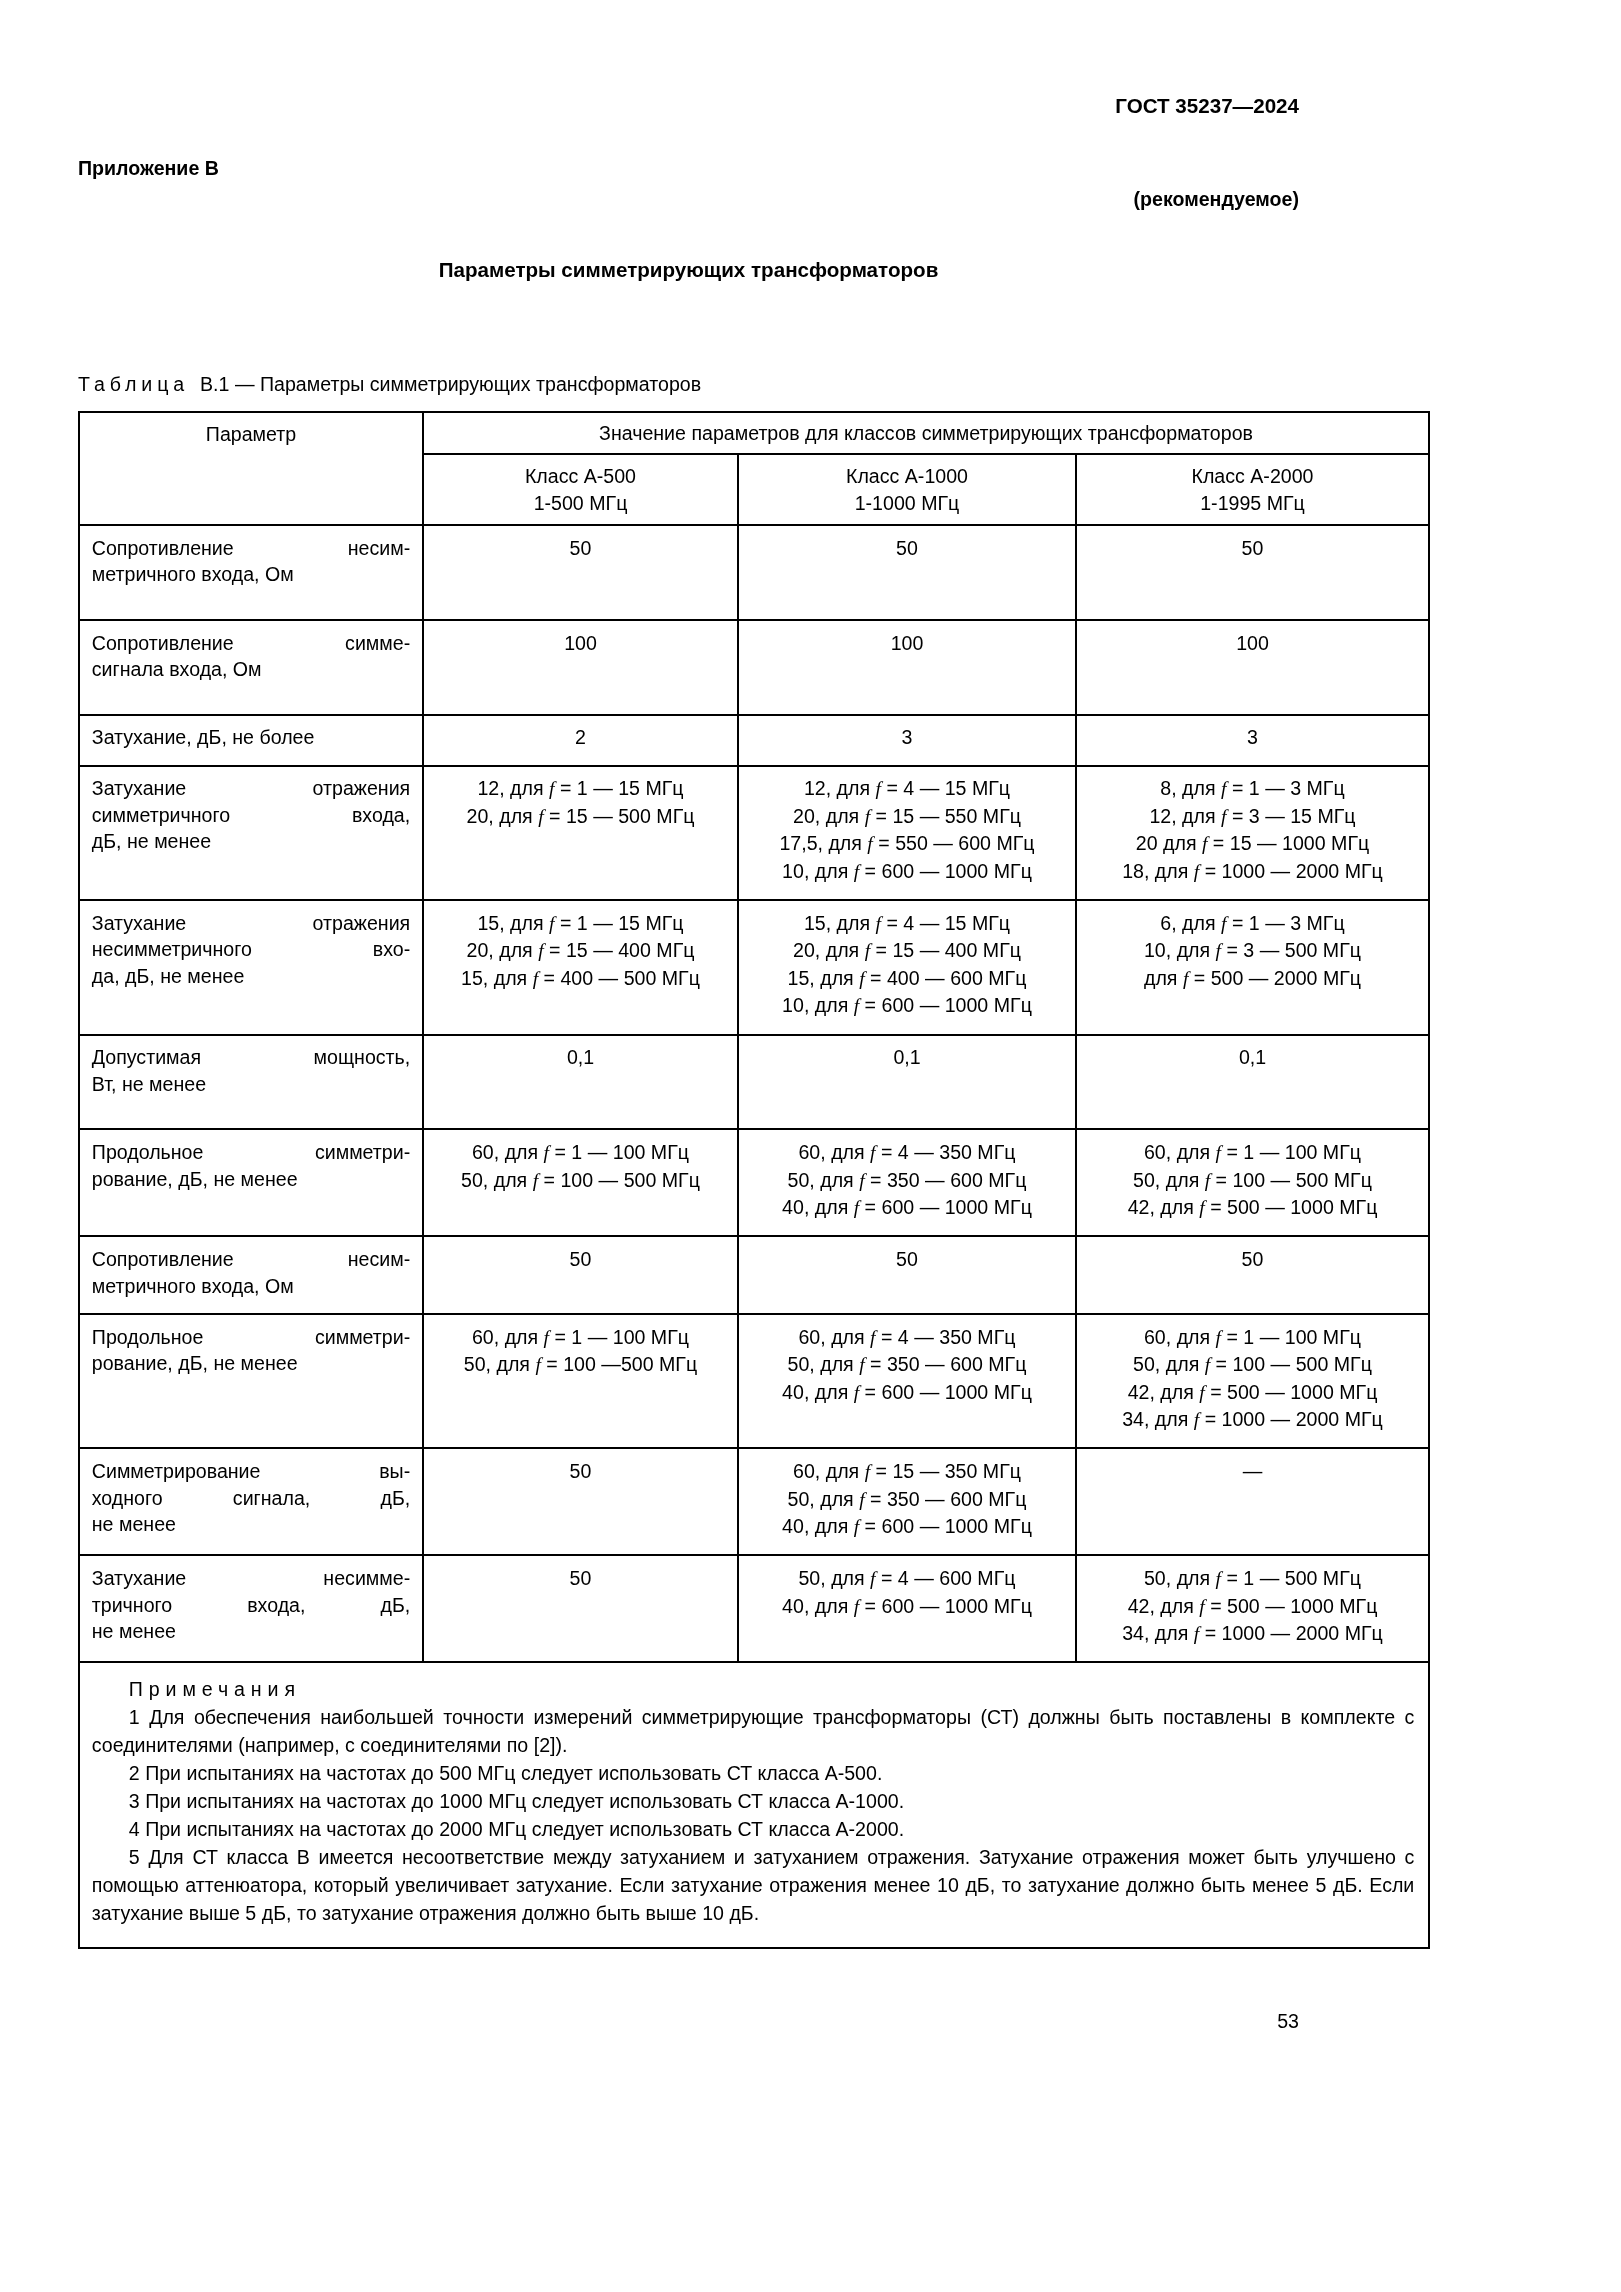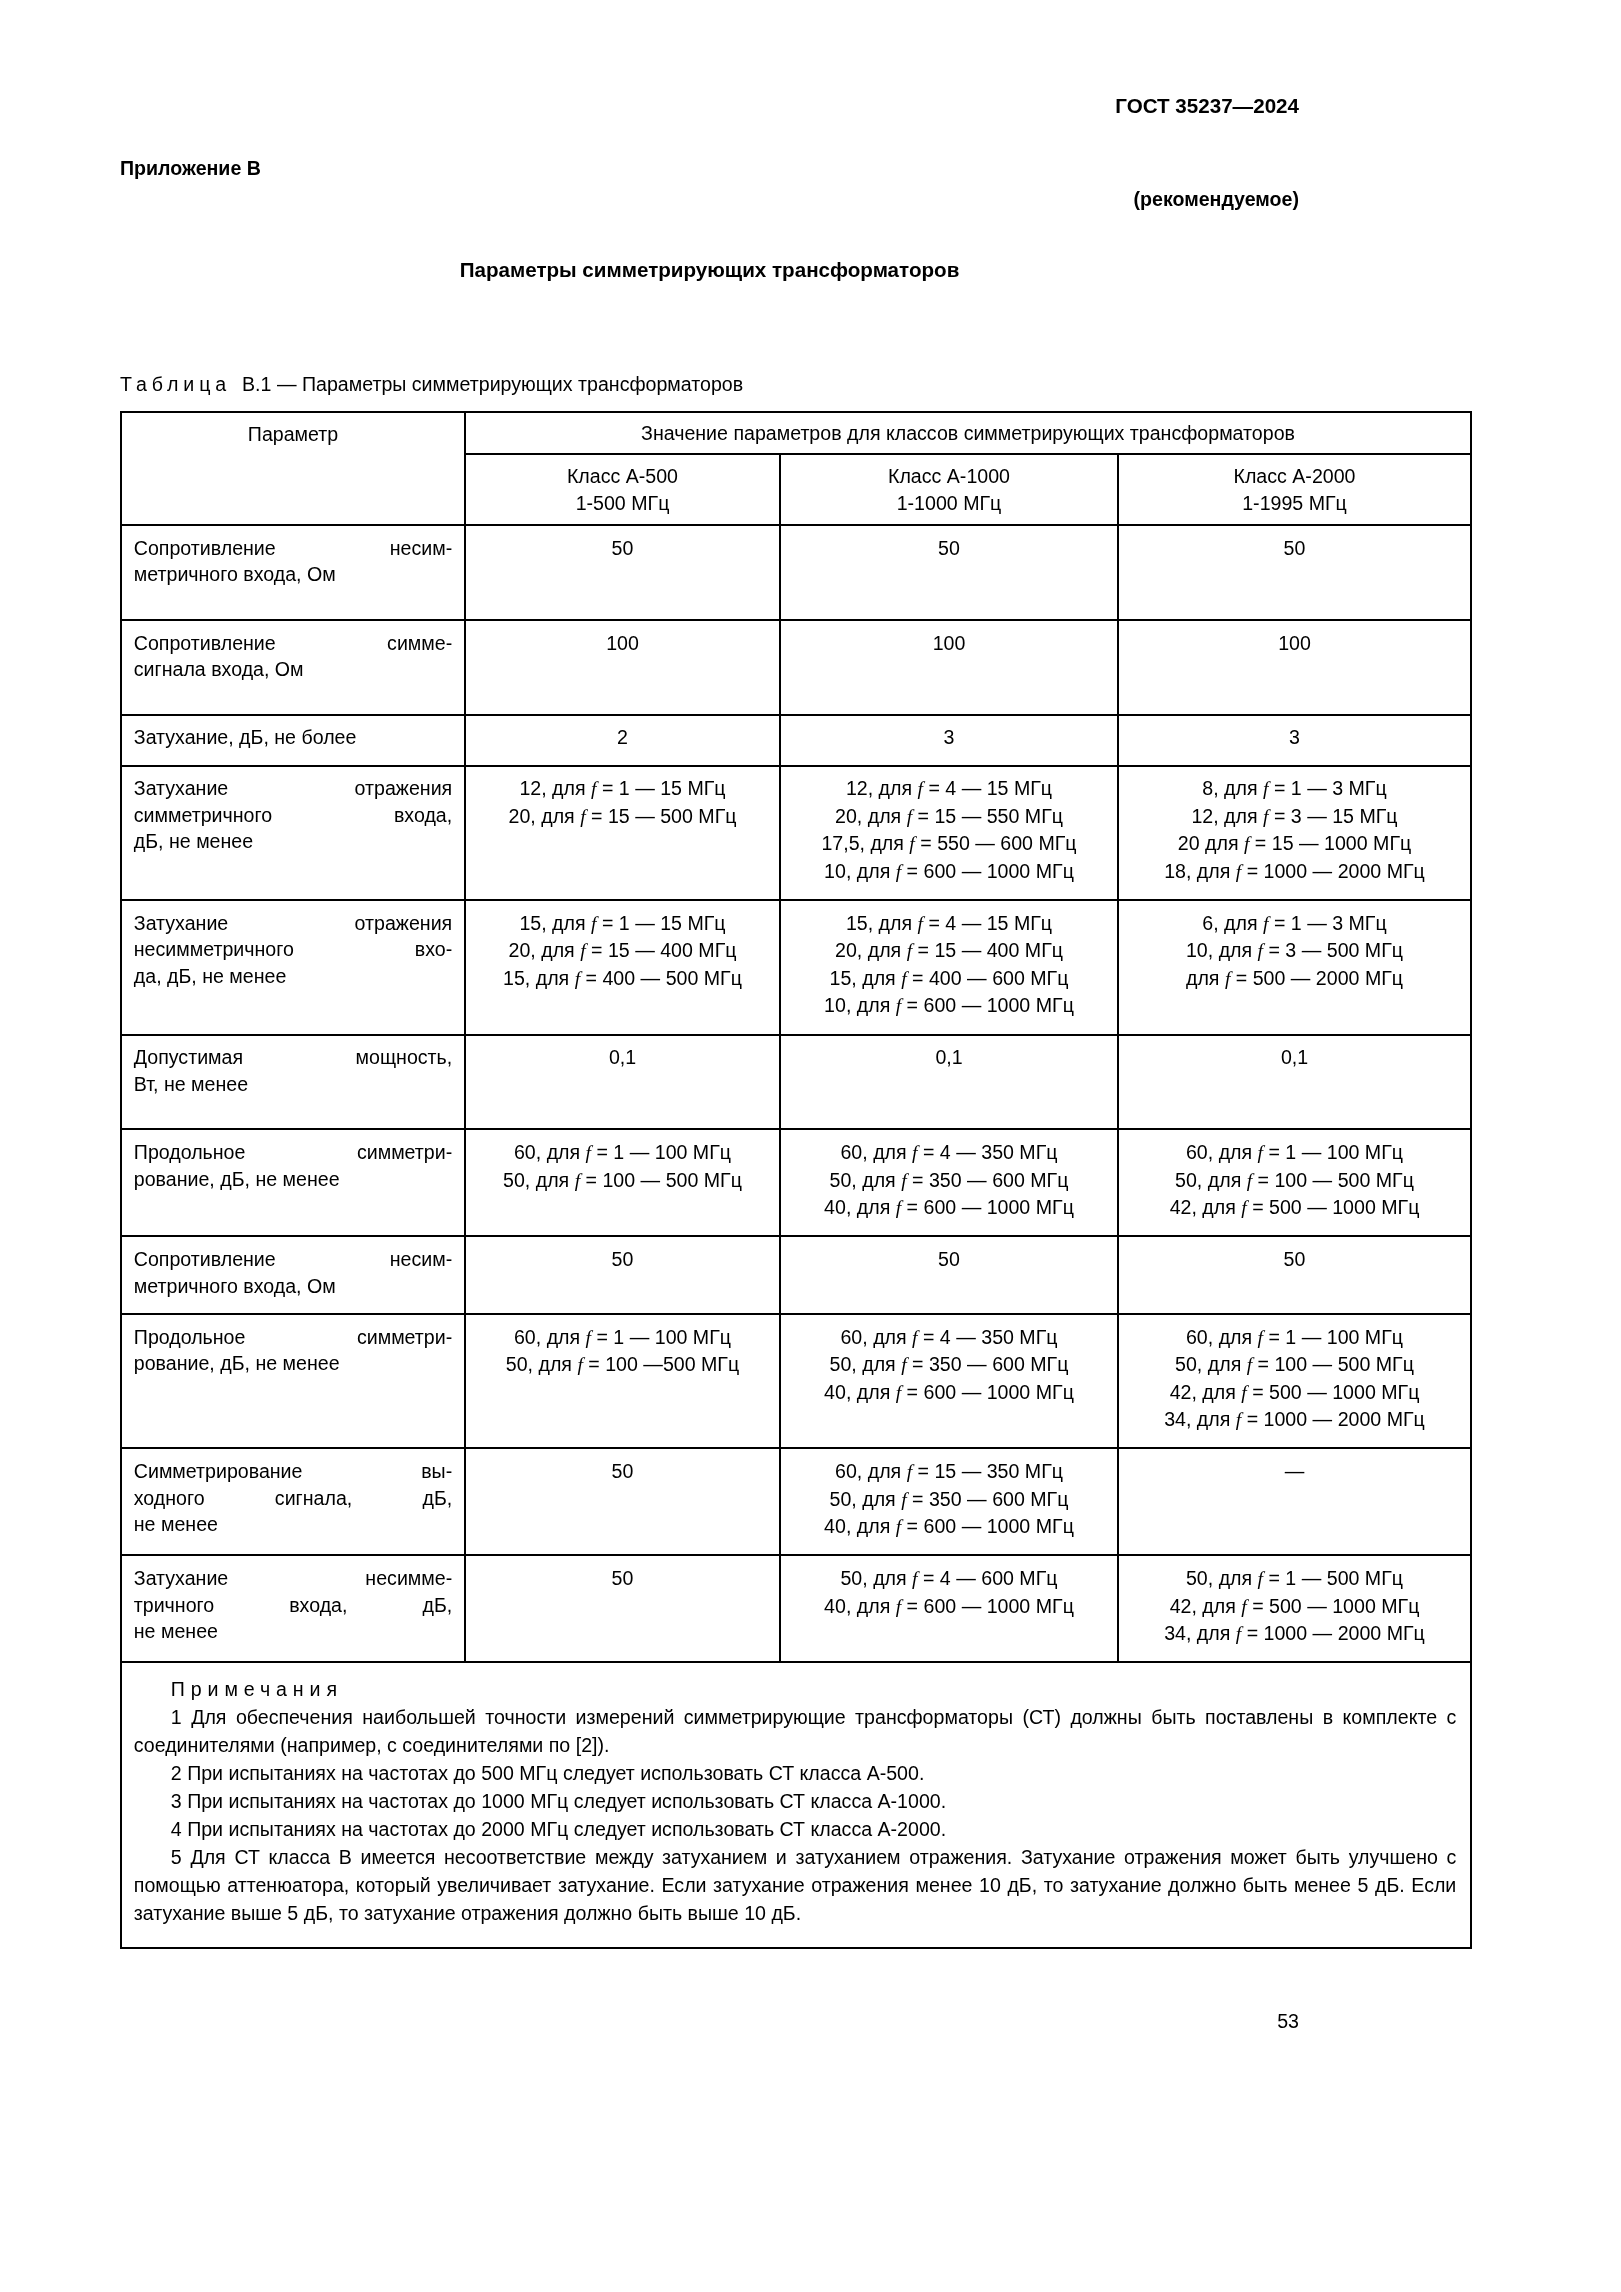--- a/index.html
+++ b/index.html
@@ -1,21 +1,21 @@
 <!DOCTYPE html>
 <html lang="ru"><head>
 <meta charset="utf-8">
 <style>
   html, body { margin: 0; padding: 0; background: #ffffff; }
   .page {
     position: relative;
     width: 1492px;
     height: 2293px;
     box-sizing: border-box;
-    padding: 0 193px 0 120px;
+    padding: 0 193px 0 78px;
     background: #ffffff;
     color: #000000;
     font-family: "Liberation Sans", "DejaVu Sans", sans-serif;
     font-size: 19.6px;
   }
   .doc-code {
     padding-top: 94px;
     text-align: right;
     font-weight: bold;
     font-size: 20.6px;

